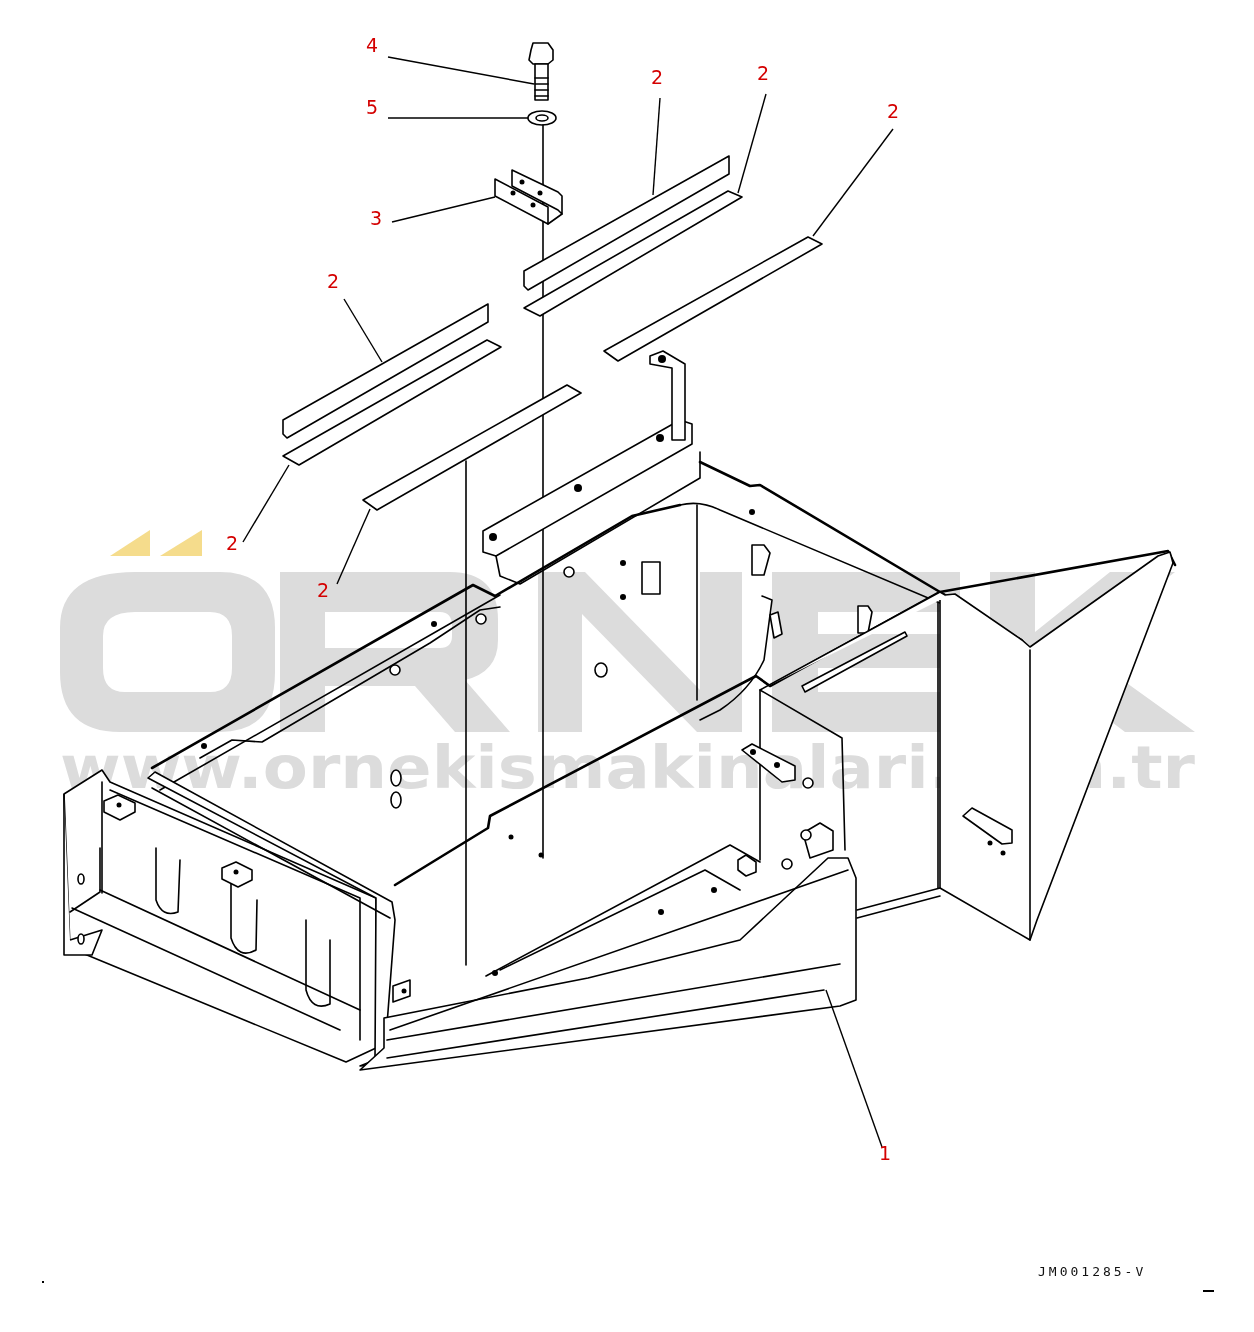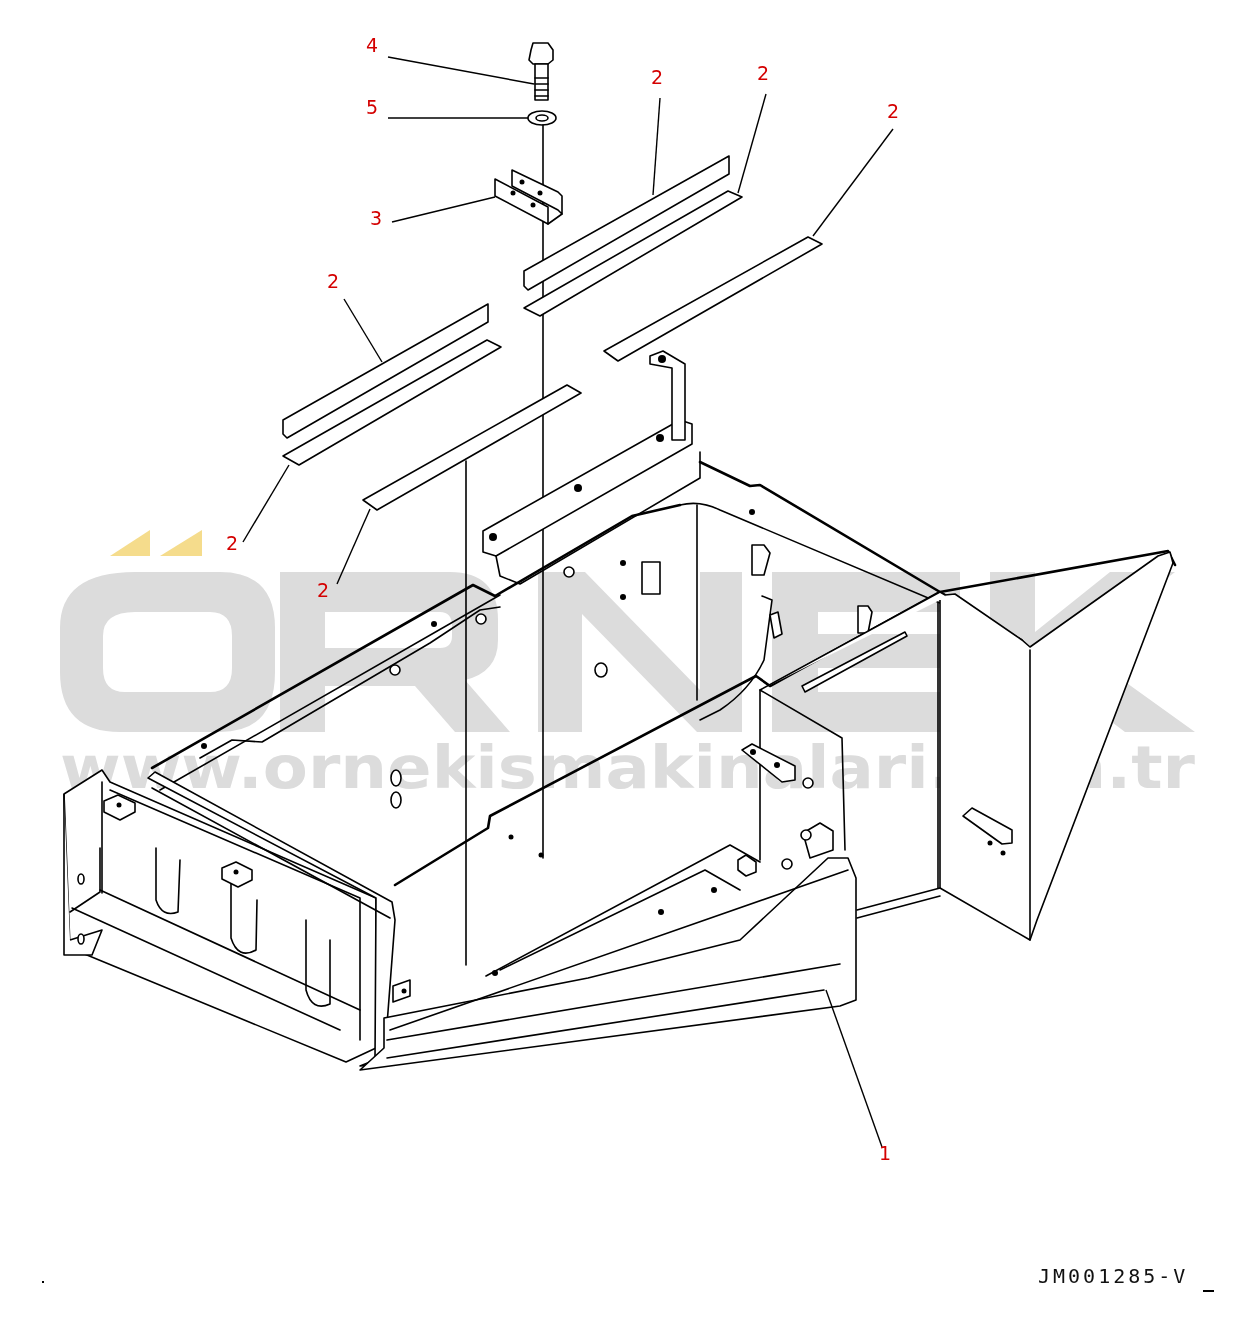--- a/index.html
+++ b/index.html
@@ -5,21 +5,21 @@
   html, body { margin: 0; padding: 0; background: #ffffff; }
   body { width: 1254px; height: 1332px; position: relative; overflow: hidden; font-family: "Liberation Sans", sans-serif; }
   #canvas { position: absolute; left: 0; top: 0; width: 1254px; height: 1332px; }
   .wm-text { font-family: "DejaVu Sans", sans-serif; font-weight: bold; fill: #dcdcdc; }
   .callout { font-family: "DejaVu Sans", sans-serif; font-size: 19px; fill: #d40000; }
   .leader { stroke: #000; stroke-width: 1.4; fill: none; }
   .ln { stroke: #000; stroke-width: 1.6; fill: none; stroke-linejoin: round; stroke-linecap: round; }
   .lnb { stroke: #000; stroke-width: 2.6; fill: none; stroke-linejoin: round; stroke-linecap: round; }
   .part { fill: #ffffff; stroke: #000; stroke-width: 1.6; stroke-linejoin: round; }
   .hole { fill: #000; }
-  .ref { position: absolute; left: 1038px; top: 1264px; font-family: "DejaVu Sans Mono", monospace; font-size: 20px; letter-spacing: 3px; color: #111; }
+  .ref { position: absolute; left: 1038px; top: 1264px; font-family: "DejaVu Sans Mono", monospace; font-size: 13px; letter-spacing: 3px; color: #111; }
   .cursor { position: absolute; left: 1203px; top: 1290px; width: 11px; height: 2px; background: #000; }
 </style>
 </head>
 <body>
 
 <svg id="canvas" viewBox="0 0 1254 1332" xmlns="http://www.w3.org/2000/svg">
 
   <g>
     <polygon points="110,556 150,530 150,556" fill="#f5dc8c"></polygon>
     <polygon points="160,556 202,530 202,556" fill="#f5dc8c"></polygon>

